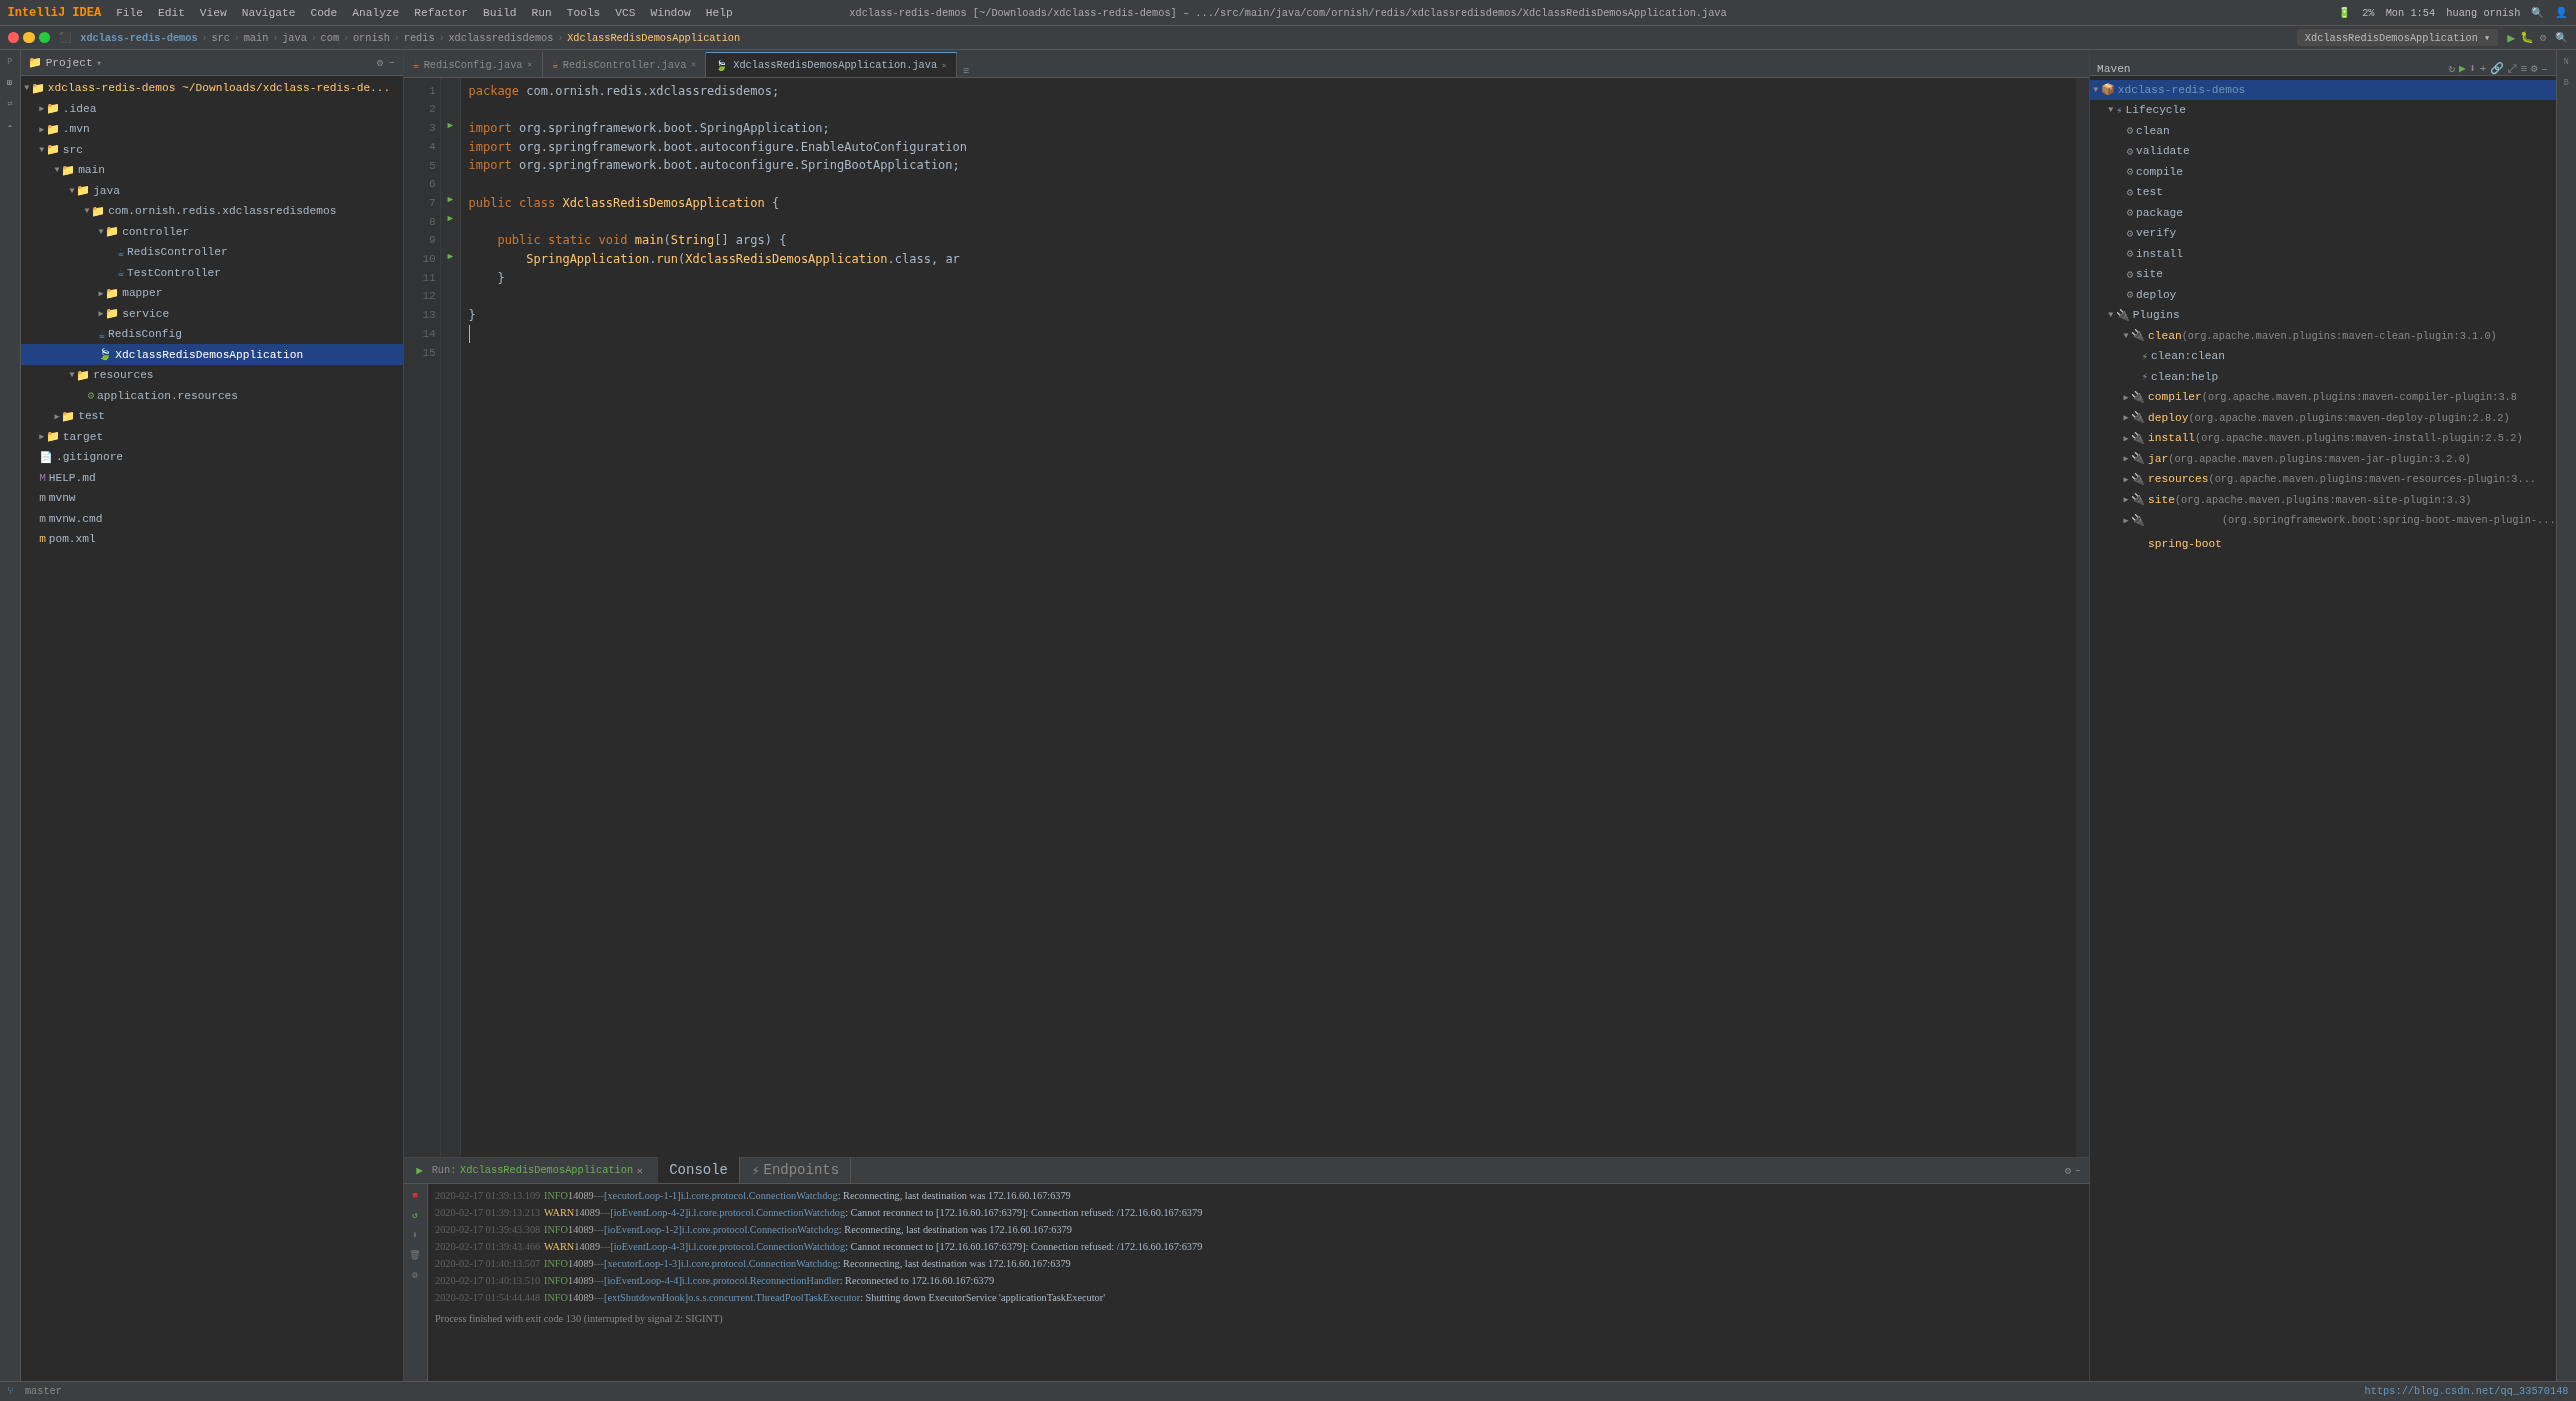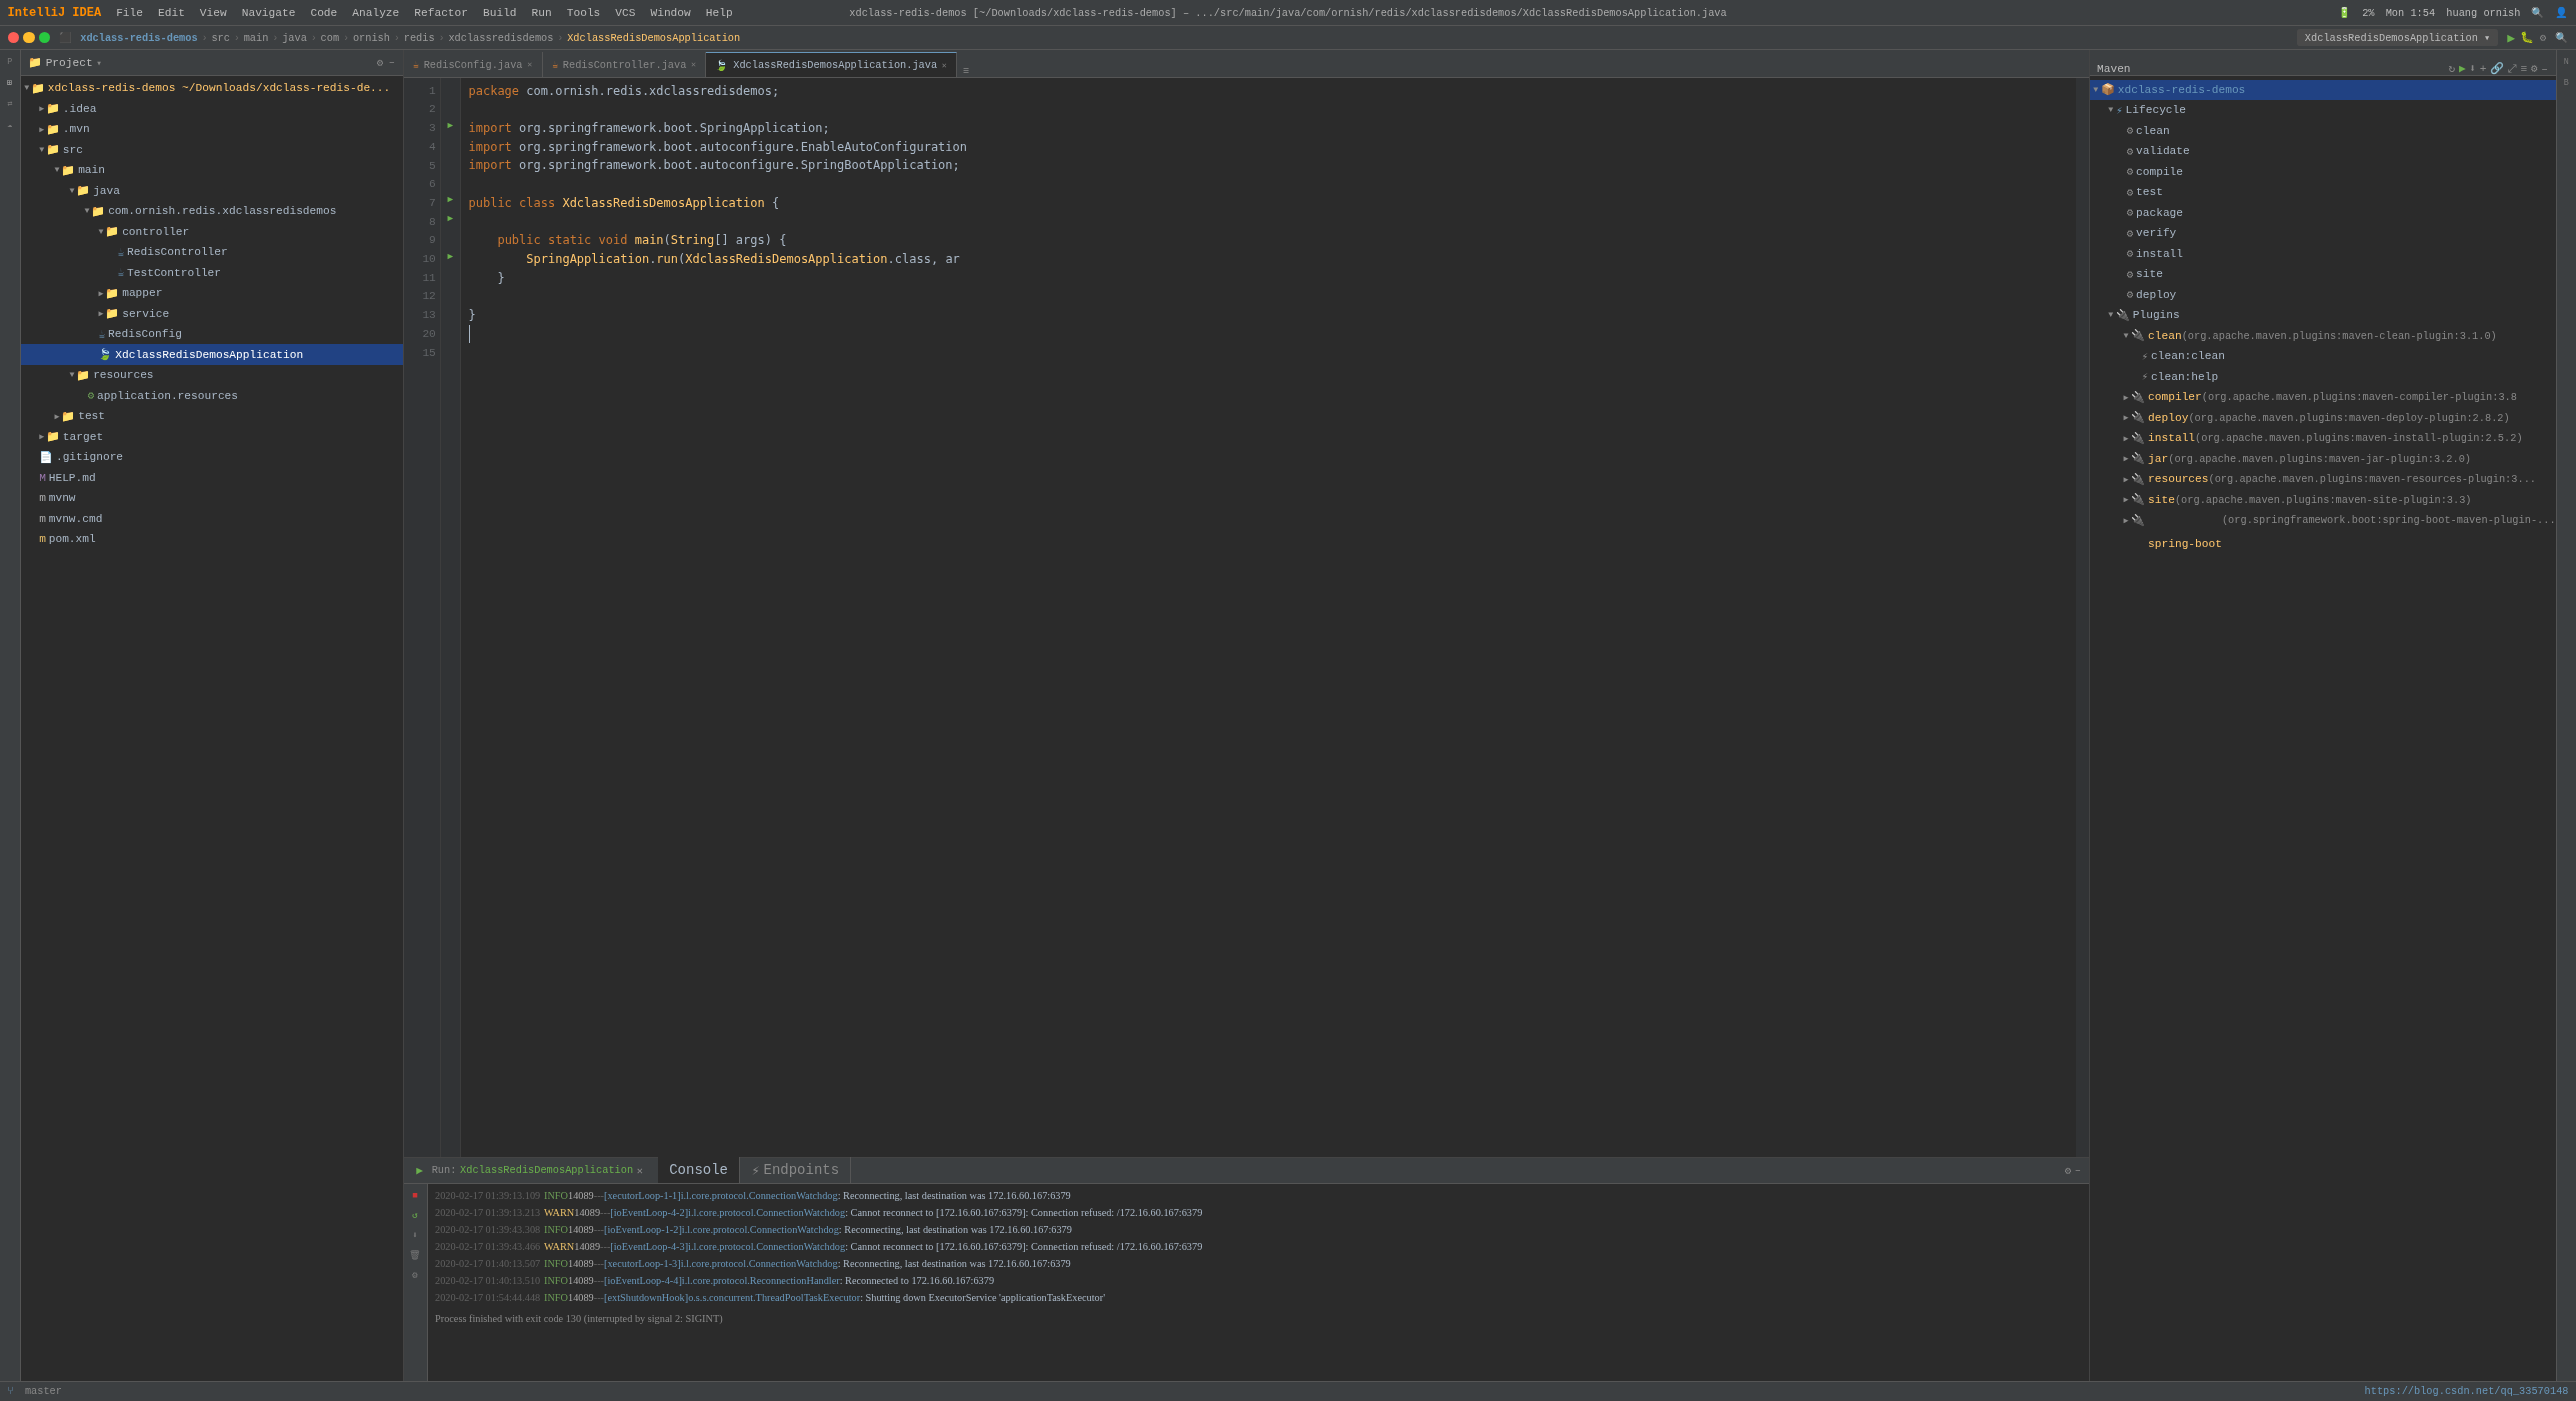--- a/index.html
+++ b/index.html
@@ -619,21 +619,21 @@
           <div>4</div>
           <div>5</div>
           <div>6</div>
           <div>7</div>
           <div>8</div>
           <div>9</div>
           <div>10</div>
           <div>11</div>
           <div>12</div>
           <div>13</div>
-          <div>20</div>
+          <div>14</div>
           <div>15</div>
         </div>
 
         <div class="gutter">
           <div style="height:18.7px;"></div>
           <div style="height:18.7px;"></div>
           <div style="height:18.7px;display:flex;align-items:center;justify-content:center;">
               <span style="color:#6ab04c;font-size:9.3px;">▶</span>
             </div>
           <div style="height:18.7px;"></div>

